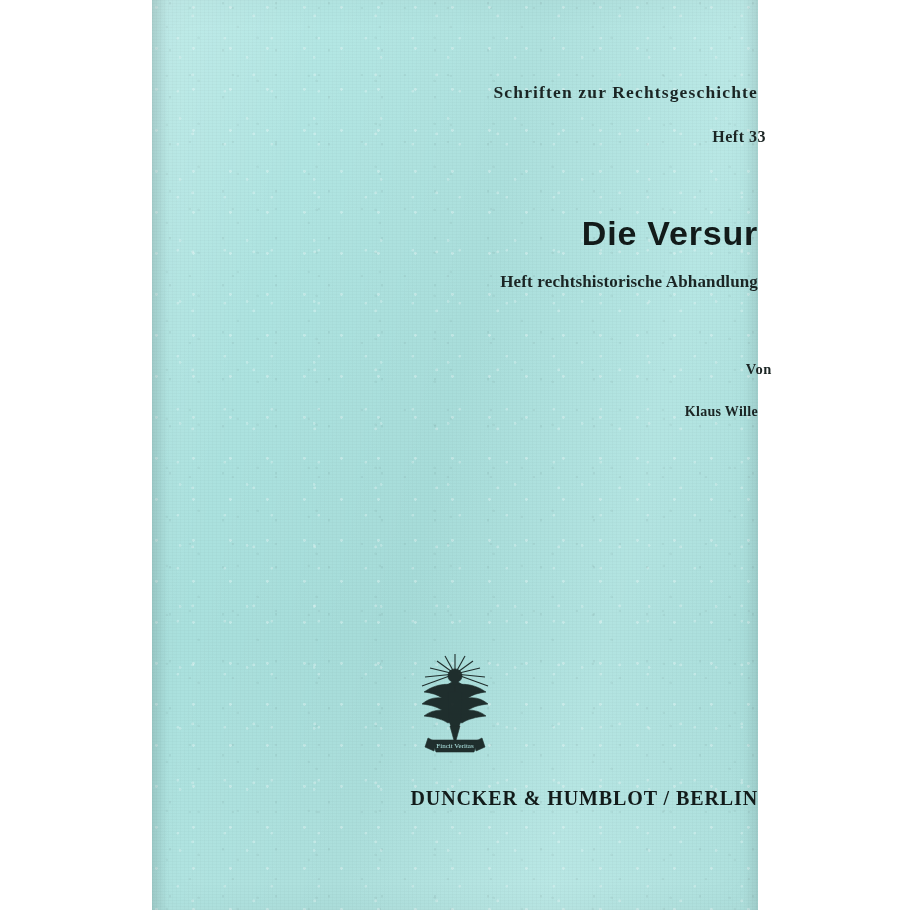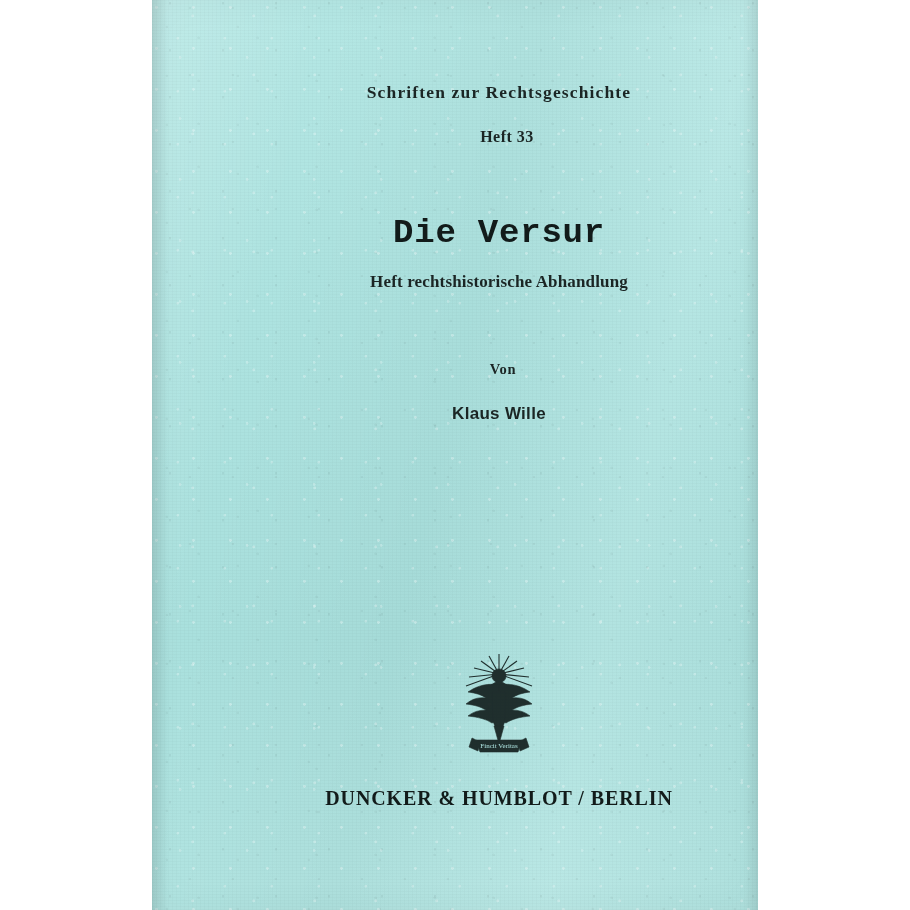--- a/index.html
+++ b/index.html
@@ -75,22 +75,21 @@
     opacity: 0.9;
   }
 
   .text-col {
     position: absolute;
     left: 0;
     top: 0;
     width: 100%;
     height: 100%;
     color: #15201f;
-    text-align: center;
-    margin-left: 44px;
+    text-align: right;
   }
 
   .series {
     position: absolute;
     top: 82px;
     left: 0;
     width: 100%;
     font-family: "Liberation Serif", serif;
     font-weight: bold;
     font-size: 17.5px;
@@ -106,57 +105,57 @@
     font-weight: bold;
     font-size: 16px;
     letter-spacing: 0.5px;
     color: #1b2524;
   }
   .main-title {
     position: absolute;
     top: 214px;
     left: 0;
     width: 100%;
-    font-family: Liberation Mono, monospace;
+    font-family: Liberation Sans, sans-serif;
     font-weight: bold;
     font-size: 34px;
     letter-spacing: 0.8px;
     color: #121b1a;
   }
   .subtitle {
     position: absolute;
     top: 270px;
     left: 0;
     width: 100%;
     font-family: "Liberation Serif", serif;
     font-weight: bold;
     font-size: 17px;
     line-height: 23px;
     letter-spacing: 0.15px;
     color: #1b2524;
   }
   .byline-von {
     position: absolute;
     top: 361px;
-    left: 4px;
+    left: 14px;
     width: 100%;
     font-family: "Liberation Serif", serif;
     font-weight: bold;
     font-size: 14.5px;
     letter-spacing: 0.6px;
     color: #1b2524;
   }
   .author {
     position: absolute;
     top: 404px;
     left: 0;
     width: 100%;
-    font-family: Liberation Sans, sans-serif;
-    font-weight: bold;
-    font-size: 17px;
+    font-family: Liberation Serif, serif;
+    font-weight: bold;
+    font-size: 14px;
     letter-spacing: 0.3px;
     color: #1b2524;
   }
   .publisher {
     position: absolute;
     top: 787px;
     left: 0;
     width: 100%;
     font-family: "Liberation Serif", serif;
     font-weight: bold;

